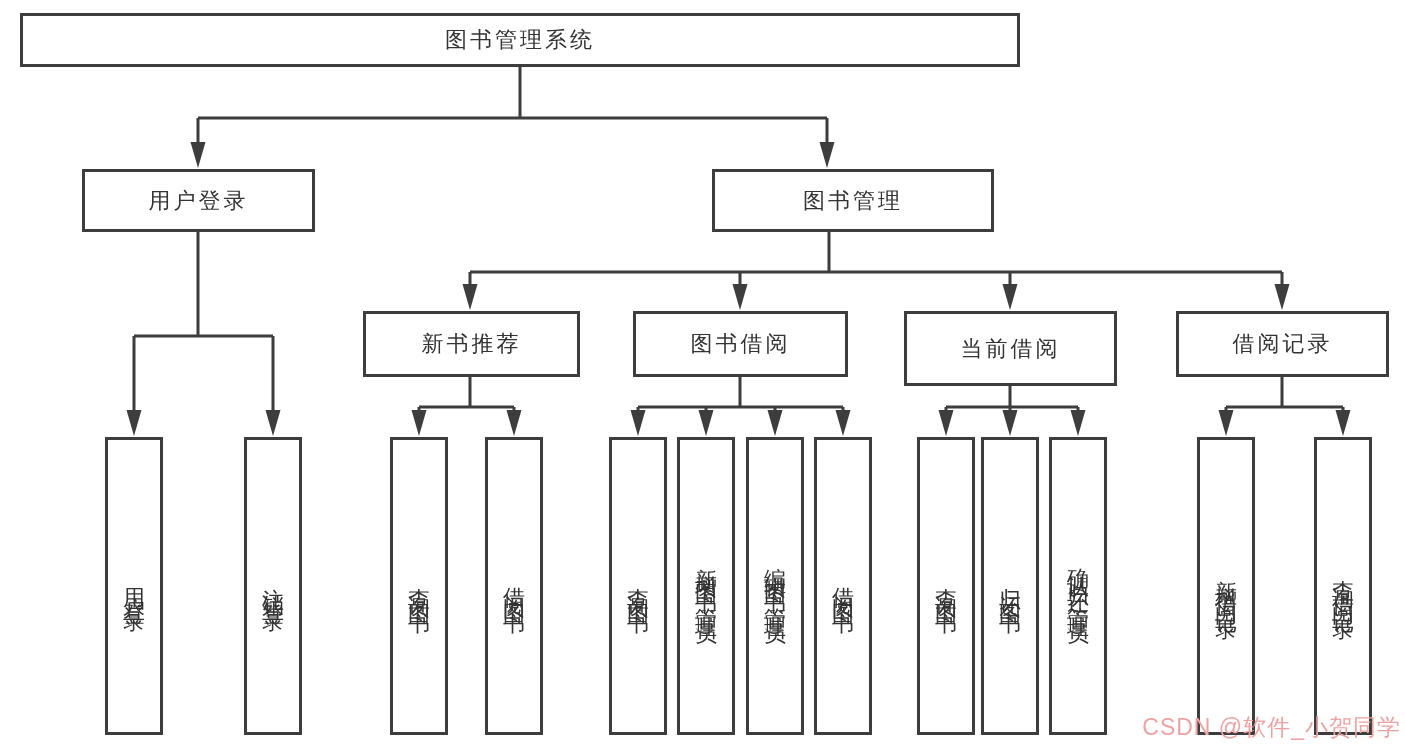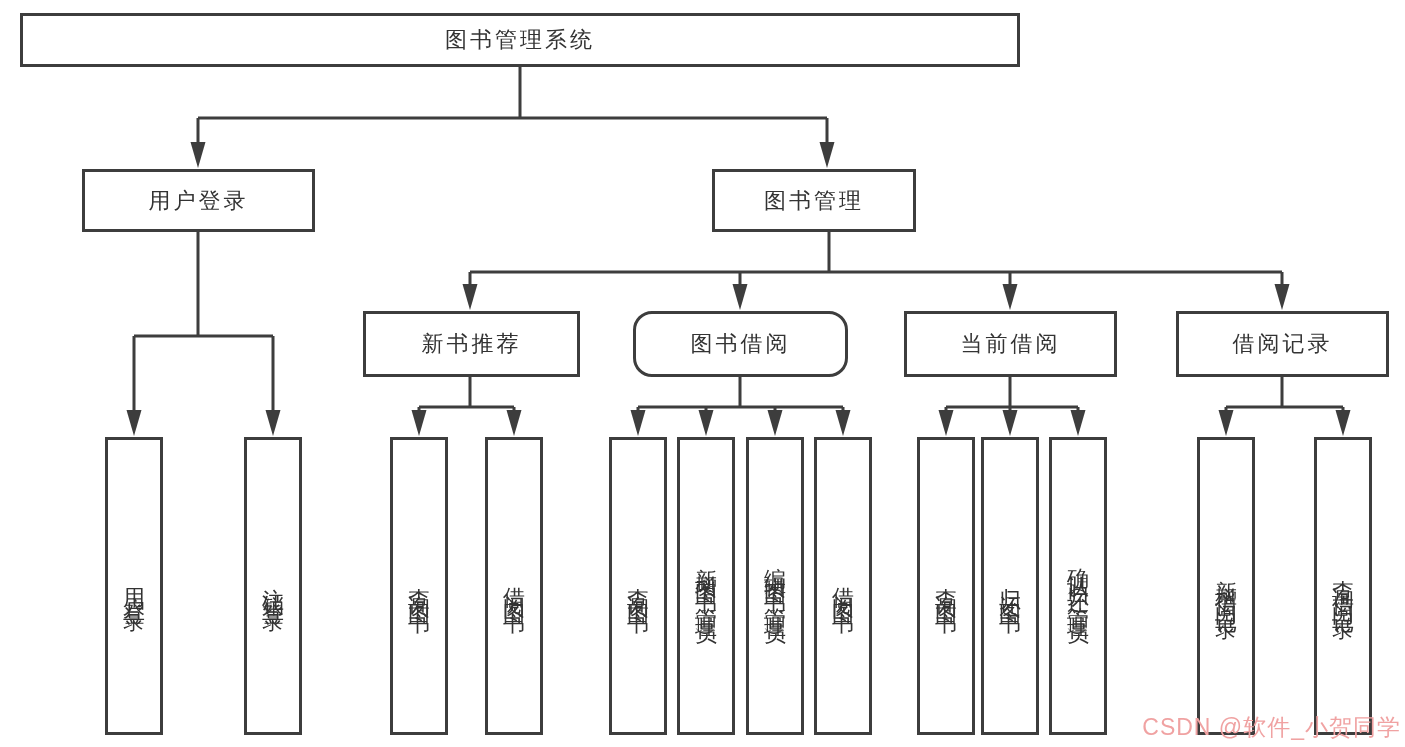--- a/index.html
+++ b/index.html
@@ -104,31 +104,31 @@
     </g>
   </svg>
 
   <div class="hnode" style="left:20px; top:13px; width:1000px; height:54px;font-family:Liberation Mono, monospace;">
     <span>图书管理系统</span>
   </div>
 
   <div class="hnode" style="left:82px; top:169px; width:233px; height:63px;">
     <span>用户登录</span>
   </div>
-  <div class="hnode" style="left:712px; top:169px; width:204px; height:63px;">
+  <div class="hnode" style="left:712px; top:169px; width:282px; height:63px;">
     <span>图书管理</span>
   </div>
 
   <div class="hnode" style="left:363px; top:311px; width:217px; height:66px;">
     <span>新书推荐</span>
   </div>
-  <div class="hnode" style="left:633px; top:311px; width:215px; height:66px;border-radius:19px;">
+  <div class="hnode" style="left:633px; top:311px; width:215px; height:66px;">
     <span>图书借阅</span>
   </div>
-  <div class="hnode" style="left:904px; top:311px; width:213px; height:66px;">
+  <div class="hnode" style="left:904px; top:311px; width:213px; height:75px;">
     <span>当前借阅</span>
   </div>
   <div class="hnode" style="left:1176px; top:311px; width:213px; height:66px;">
     <span>借阅记录</span>
   </div>
 
   <div class="vnode" style="left:105px; top:437px;">
     <span>用户登录</span>
   </div>
   <div class="vnode" style="left:244px; top:437px;">

